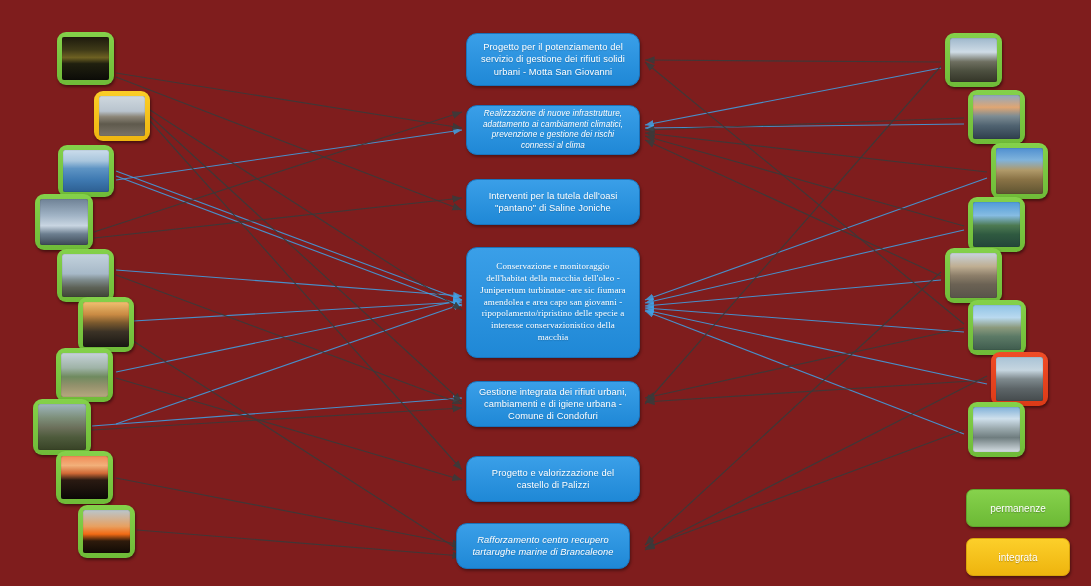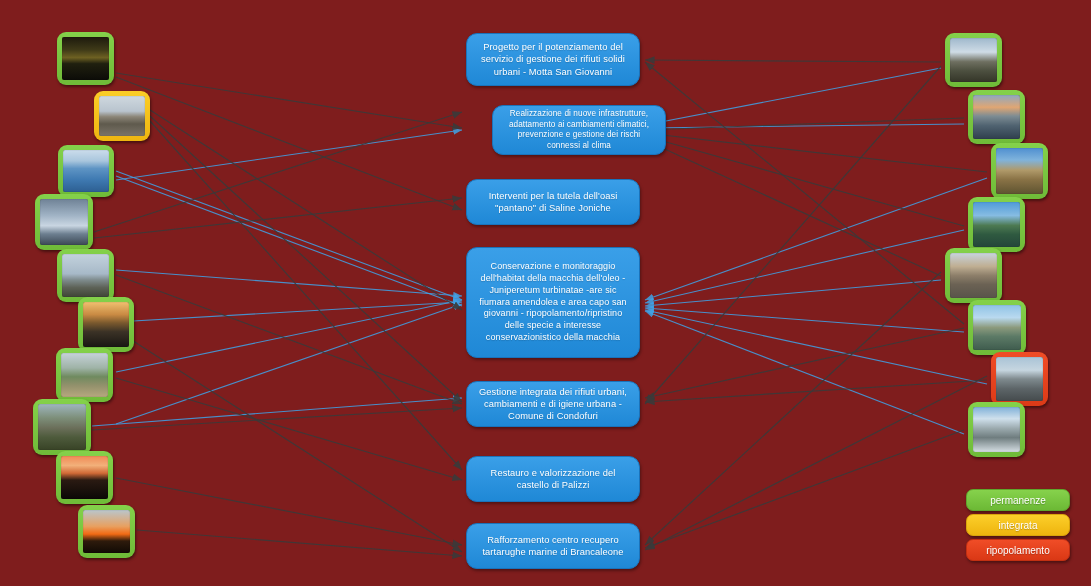--- a/index.html
+++ b/index.html
@@ -53,31 +53,31 @@
     align-items: center;
     justify-content: center;
     text-align: center;
     padding: 4px 9px;
     font-size: 9.3px;
     line-height: 1.32;
     letter-spacing: .1px;
     text-shadow: 0 1px 1px rgba(0,0,0,.18);
   }
   .pbox.tight { font-size: 8.2px; line-height: 1.28; }
-  .pbox.big   { font-size: 9.0px; line-height: 1.33; }
+  .pbox.big   { font-size: 9.0px; line-height: 1.33; font-family: Liberation Serif, serif; }
 
   
   #legend {
     position: absolute;
     left: 966px; top: 489px;
     width: 104px;
   }
   .lgd {
-    height: 22px;
-    margin-bottom: 3px;
+    height: 38px;
+    margin-bottom: 11px;
     border-radius: 7px;
     display: flex;
     align-items: center;
     justify-content: center;
     font-size: 10px;
     color: #ffffff;
     box-shadow: 1px 2px 3px rgba(0,0,0,0.4);
     text-shadow: 0 1px 1px rgba(0,0,0,.25);
   }
   .lgd.permanenze { background-image: linear-gradient(#86d24c,#6cb935); border:1px solid #5fa62c; }
@@ -200,36 +200,36 @@
         <div class="pic" style="background-image: linear-gradient(rgb(169, 195, 214), rgb(198, 214, 224) 30%, rgb(127, 138, 142) 50%, rgb(93, 101, 104) 72%, rgb(69, 75, 77));"></div>
       </div>
       <div class="thumb permanenze" style="left: 968px; top: 402px; width: 57px; height: 55px;">
         <div class="pic" style="background-image: linear-gradient(rgb(127, 176, 216), rgb(207, 224, 236) 26%, rgb(154, 169, 173) 48%, rgb(111, 125, 127) 68%, rgb(213, 222, 227));"></div>
       </div>
     </div>
   <div id="projects">
       <div class="pbox " style="left: 466px; top: 33px; width: 174px; height: 53px;">
         <span>Progetto per il potenziamento del servizio di gestione dei rifiuti solidi urbani - Motta San Giovanni</span>
       </div>
-      <div class="pbox tight" style="left: 492px; top: 105px; width: 174px; height: 50px;">
+      <div class="pbox tight" style="left: 466px; top: 105px; width: 174px; height: 50px; font-style: italic;">
         <span>Realizzazione di nuove infrastrutture, adattamento ai cambiamenti climatici, prevenzione e gestione dei rischi connessi al clima</span>
       </div>
       <div class="pbox " style="left: 466px; top: 179px; width: 174px; height: 46px;">
         <span>Interventi per la tutela dell'oasi "pantano" di Saline Joniche</span>
       </div>
       <div class="pbox big" style="left: 466px; top: 247px; width: 174px; height: 111px;">
         <span>Conservazione e monitoraggio dell'habitat della macchia dell'oleo -Juniperetum turbinatae -are sic fiumara amendolea e area capo san giovanni - ripopolamento/ripristino delle specie a interesse conservazionistico della macchia</span>
       </div>
       <div class="pbox " style="left: 466px; top: 381px; width: 174px; height: 46px;">
         <span>Gestione integrata dei rifiuti urbani, cambiamenti e di igiene urbana - Comune di Condofuri</span>
       </div>
       <div class="pbox " style="left: 466px; top: 456px; width: 174px; height: 46px;">
-        <span>Restauro e valorizzazione del castello di Palizzi</span>
-      </div>
-      <div class="pbox " style="left: 466px; top: 523px; width: 174px; height: 46px;">
+        <span>Progetto e valorizzazione del castello di Palizzi</span>
+      </div>
+      <div class="pbox " style="left: 456px; top: 523px; width: 174px; height: 46px; font-style: italic;">
         <span>Rafforzamento centro recupero tartarughe marine di Brancaleone</span>
       </div>
     </div>
 
   <div id="legend">
       <div class="lgd permanenze">
         <span>permanenze</span>
       </div>
       <div class="lgd intrusioni">
         <span>integrata</span>

